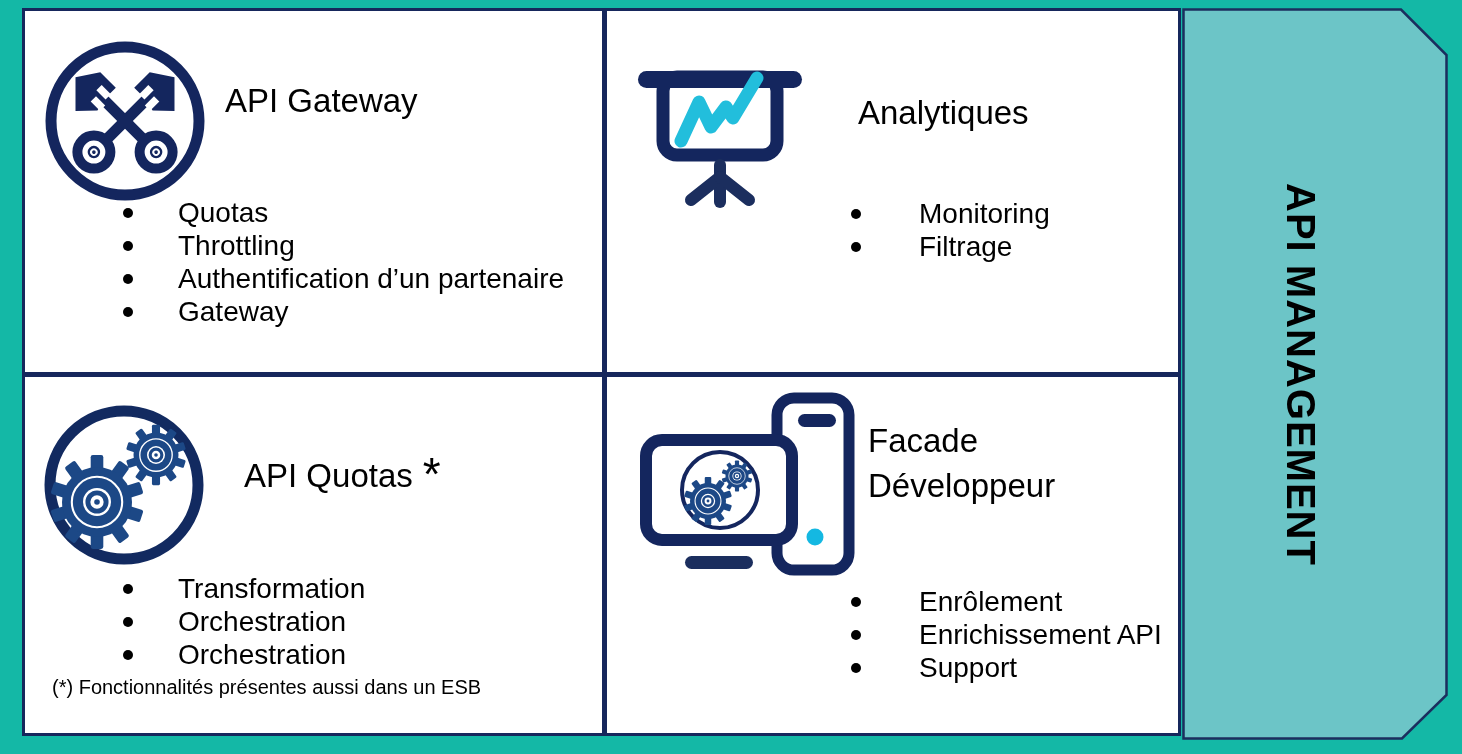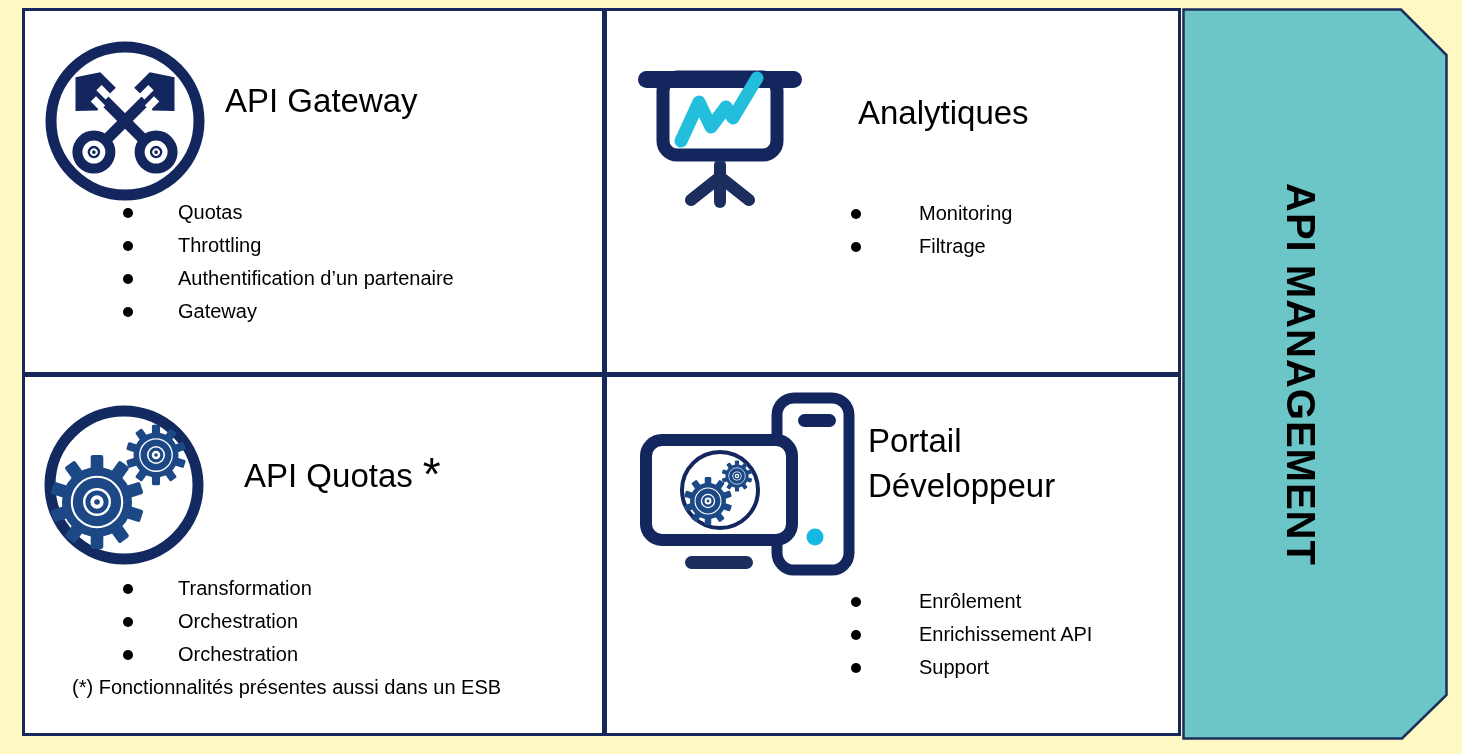--- a/index.html
+++ b/index.html
@@ -1,47 +1,47 @@
 <!DOCTYPE html>
 <html><head>
 <meta charset="utf-8">
 <style>
   * { margin:0; padding:0; box-sizing:border-box; }
   html,body { width:1462px; height:754px; background:#ffffff; overflow:hidden;
               font-family:"Liberation Sans","DejaVu Sans",sans-serif; color:#000; }
-  #root { position:absolute; left:0; top:0; width:1462px; height:754px; background:#fef9c3; }
+  #root { position:absolute; left:0; top:0; width:1462px; height:754px; background:#14b8a6; }
 
   
   .grid { position:absolute; left:22px; top:8px; width:1159px; height:728px;
           border:3px solid #16275C; background:#fff; }
   .vdiv { position:absolute; left:577px; top:0; width:5px; height:100%; background:#16275C; }
   .hdiv { position:absolute; left:0; top:361px; width:100%; height:5px; background:#16275C; }
 
   
   .title { position:absolute; font-size:33px; line-height:38px; color:#000; white-space:nowrap; }
   .t-gateway   { left:225px; top:82px; }
   .t-analytics { left:858px; top:94px; }
   .t-facade    { left:244px; top:457px; }
   .t-portal    { left:868px; top:418px; line-height:45px; white-space:normal; width:235px; }
   .facade-star { font-size:46px; line-height:0; position:relative; top:3px; margin-left:10px; }
 
   
   ul.blist { position:absolute; list-style:none; }
-  ul.blist li { height:33px; display:flex; align-items:center; font-size:20px; white-space:nowrap; }
+  ul.blist li { height:33px; display:flex; align-items:center; font-size:28px; white-space:nowrap; }
   .dot { width:10px; height:10px; border-radius:50%; background:#000; flex:0 0 10px; }
   .l-left  { left:123px; }
   .l-left  .dot { margin-right:45px; }
   .l-right { left:851px; }
   .l-right .dot { margin-right:58px; }
   .l-gateway { top:196px; }
   .l-analytics { top:197px; }
   .l-facade { top:572px; }
   .l-portal { top:585px; }
 
-  .footnote { position:absolute; left:72px; top:676px; font-size:20px; white-space:nowrap; }
+  .footnote { position:absolute; left:52px; top:676px; font-size:20px; white-space:nowrap; }
 
   
   .icon { position:absolute; }
   .i-keys   { left:40px;  top:36px;  }
   .i-easel  { left:630px; top:45px;  }
   .i-gears  { left:39px;  top:400px; }
   .i-portal { left:638px; top:390px; }
 
   
   .banner { position:absolute; left:1182px; top:7px; width:267px; height:734px; }
@@ -169,21 +169,21 @@
     <rect x="139" y="8" width="72" height="172" rx="17" fill="#ffffff" stroke="#14265E" stroke-width="11"></rect>
     <rect x="160" y="24" width="38" height="13" rx="6.5" fill="#14265E"></rect>
     <rect x="8" y="50" width="146" height="100" rx="16" fill="#ffffff" stroke="#14265E" stroke-width="12"></rect>
     <circle cx="82" cy="100" r="38" fill="#ffffff" stroke="#14265E" stroke-width="4"></circle>
     <use href="#g-gear" xlink:href="#g-gear" transform="translate(70,111) scale(0.36)"></use>
     <use href="#g-gear" xlink:href="#g-gear" transform="translate(99,86) scale(0.23)"></use>
     <circle cx="177" cy="147" r="8.5" fill="#14B8E2"></circle>
     <rect x="47" y="166" width="68" height="13" rx="6.5" fill="#1B2E5E"></rect>
   </svg>
 
-  <div class="title t-portal">Portail Développeur</div>
+  <div class="title t-portal">Facade Développeur</div>
 
   <ul class="blist l-right l-portal">
     <li>
       <span class="dot"></span>
       <span>Enrôlement</span>
       </li>
     <li>
       <span class="dot"></span>
       <span>Enrichissement API</span>
       </li>

